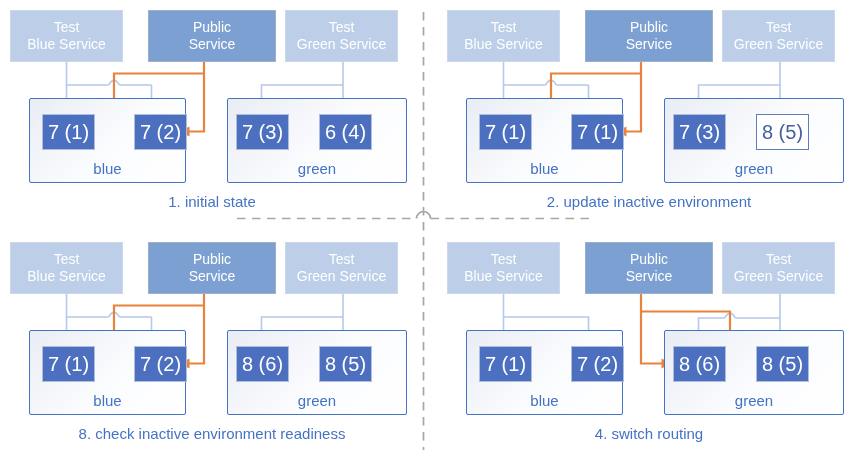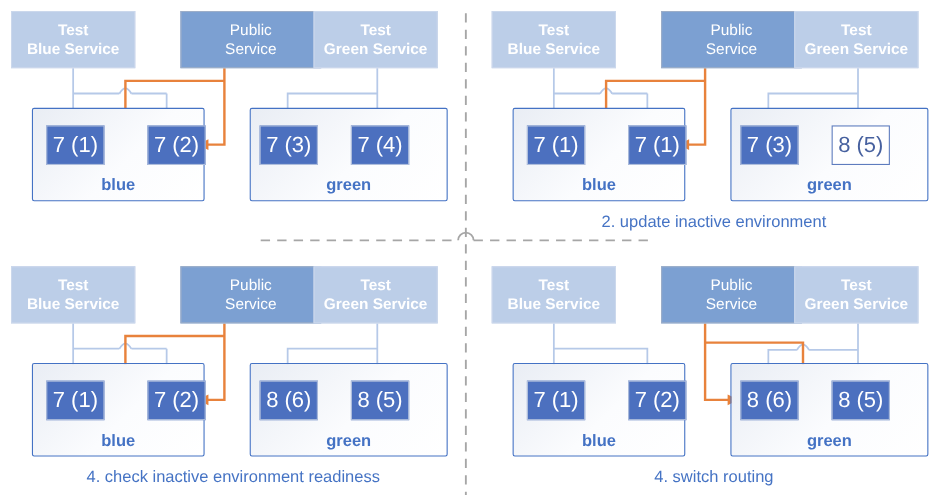--- a/index.html
+++ b/index.html
@@ -14,36 +14,36 @@
   #q3 .inner{top:4px}
   #q4 .inner{left:13px;top:4px}
 
   .arrows{position:absolute;left:0;top:0;width:424px;height:228px;}
 
   .svc{
     position:absolute;top:10px;height:52px;box-sizing:border-box;
     display:flex;flex-direction:column;justify-content:center;align-items:center;
     color:#ffffff;font-size:14px;line-height:17.5px;text-align:center;
   }
-  .svc.light{background:#BCCEE8;border:1px solid #CBD8EC;font-weight:bold;}
+  .svc.light{background:#BCCEE8;border:1px solid #CBD8EC;}
   .svc.public{background:#7CA0D2;border:1px solid #9DAEC8;}
   .svc.s1{left:10px;width:113px}
-  .svc.s2{left:164px;width:128px}
+  .svc.s2{left:148px;width:128px}
   .svc.s3{left:285px;width:113px}
 
   .env{
     position:absolute;top:98px;height:85px;box-sizing:border-box;
     border:1.4px solid #4472C4;border-radius:2px;
     background:linear-gradient(135deg,#E9EDF4 0%,#FBFCFE 55%,#FFFFFF 100%);
   }
   .env.blue{left:29px;width:157px}
   .env.green{left:227px;width:180px}
   .env .lbl{
     position:absolute;bottom:5px;left:0;right:0;text-align:center;
-    color:#4472C4;font-size:15px;font-weight:bold;
+    color:#4472C4;font-size:15px;
   }
   .ver{
     position:absolute;top:15px;width:53px;height:36px;box-sizing:border-box;
     background:#4C70BF;border:1px solid #AFBEDC;color:#ffffff;font-size:20px;
     display:flex;align-items:center;justify-content:center;
   }
   .ver.p1{left:12px}.ver.p2{left:104px}
   .ver.g1{left:8px}.ver.g2{left:91px}
   .ver.ghost{background:#ffffff;border:1.4px solid #5E7CBE;color:#47619F;}
 
@@ -103,24 +103,25 @@
         <div class="ver p2">
             <span>7 (2)</span>
           </div>
         <div class="lbl">blue</div>
       </div>
       <div class="env green">
         <div class="ver g1">
             <span>7 (3)</span>
           </div>
         <div class="ver g2">
-            <span>7 (4)</span>
+            <span>6 (4)</span>
           </div>
         <div class="lbl">green</div>
       </div>
+      <div class="caption">1. initial state</div>
     </div>
   </div>
 
   <div class="q" id="q2">
     <div class="inner">
       <svg class="arrows" viewBox="0 0 424 228">
         <g stroke="#B6C9E8" stroke-width="1.6" fill="none">
           <path d="M66.5,62 V106"></path>
           <path d="M66.5,85 H108.5 M119.5,85 H151.5"></path>
           <path d="M108.5,85.2 Q114,75.5 119.5,85.2"></path>
@@ -226,21 +227,21 @@
       </div>
       <div class="env green">
         <div class="ver g1">
             <span>8 (6)</span>
           </div>
         <div class="ver g2">
             <span>8 (5)</span>
           </div>
         <div class="lbl">green</div>
       </div>
-      <div class="caption">4. check inactive environment readiness</div>
+      <div class="caption">8. check inactive environment readiness</div>
     </div>
   </div>
 
   <div class="q" id="q4">
     <div class="inner">
       <svg class="arrows" viewBox="0 0 424 228">
         <g stroke="#B6C9E8" stroke-width="1.6" fill="none">
           <path d="M66.5,62 V106"></path>
           <path d="M66.5,85 H151.5 V106"></path>
           <path d="M343,62 V106"></path>

